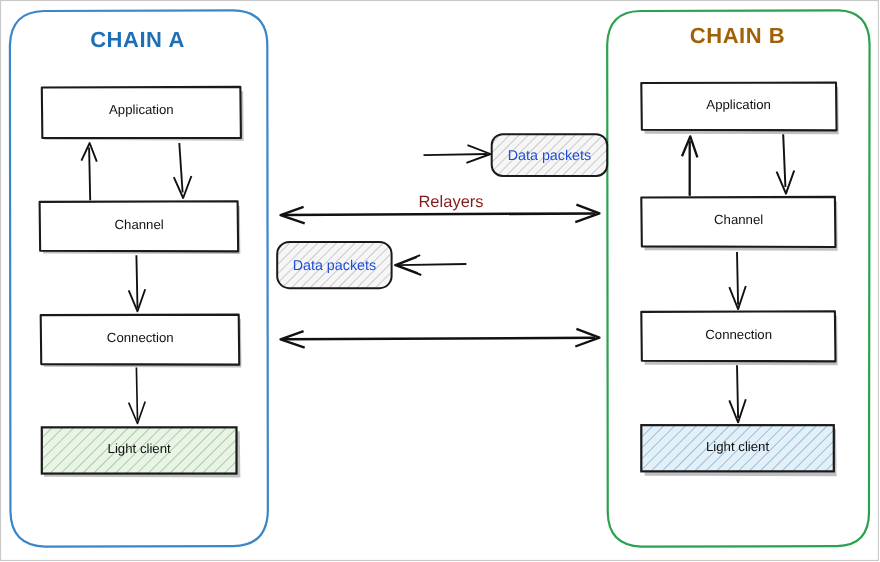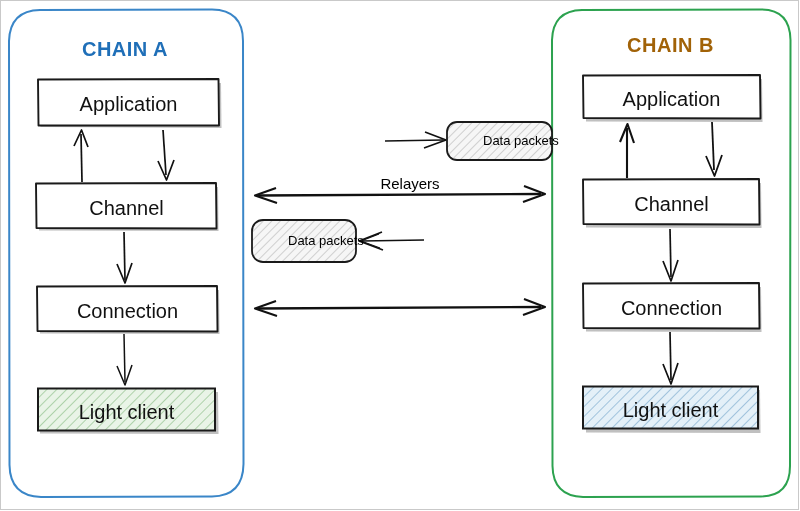--- a/index.html
+++ b/index.html
@@ -28,49 +28,48 @@
     left: 0; top: 0;
     width: 800px;
     height: 511px;
   }
   .chain-title {
     position: absolute;
     font-size: 20px;
     font-weight: bold;
     letter-spacing: 0.5px;
     white-space: nowrap;
-    margin-top: 12px;
   }
   #chain-a-title { left: 9px;  top: 26px; width: 232px; text-align: center; color: #1f6fb8; }
   #chain-b-title { left: 551px; top: 22px; width: 239px; text-align: center; color: #a16207; }
 
   .node-label {
     position: absolute;
-    font-size: 20px;
+    font-size: 12px;
     color: #111111;
     text-align: center;
     white-space: nowrap;
     line-height: 1;
   }
   .packet-label {
     position: absolute;
     font-size: 13px;
-    color: #000000;
+    color: #1d4ed8;
+    text-align: center;
     white-space: nowrap;
     line-height: 1;
-    margin-left: 36px;
   }
   #relayers-label {
     position: absolute;
     left: 330px;
     top: 175px;
     width: 160px;
     text-align: center;
     font-size: 15px;
-    color: #000000;
+    color: #7f1d1d;
     white-space: nowrap;
   }
 </style>
 </head>
 <body>
 
 <div id="page">
 
   <div id="page-frame"></div>
 

